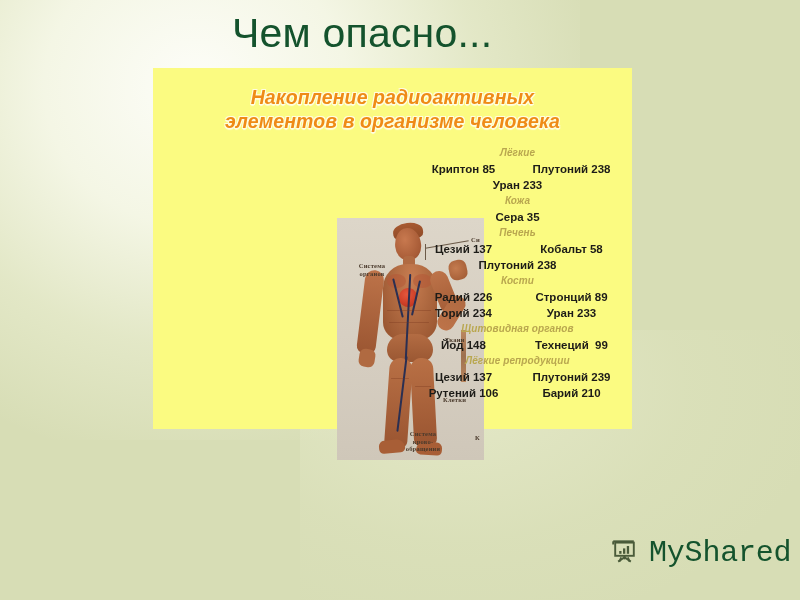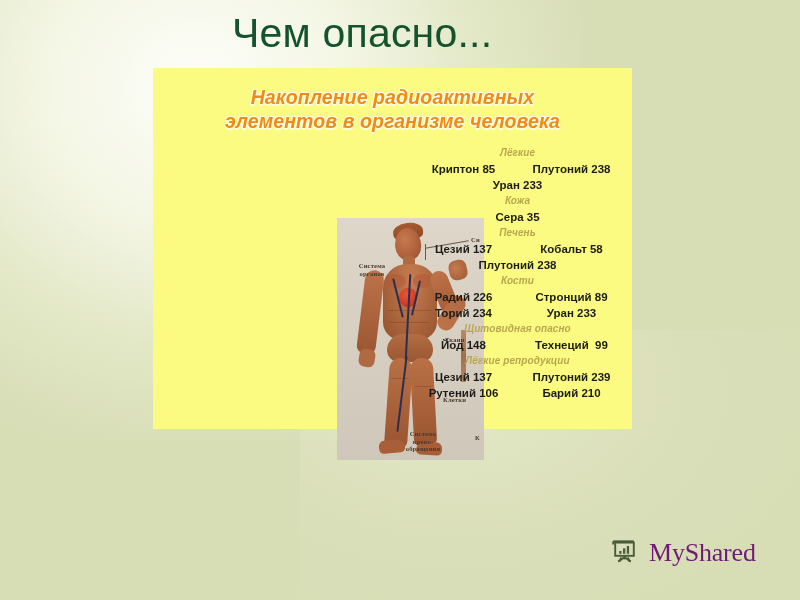--- a/index.html
+++ b/index.html
@@ -280,24 +280,24 @@
   
   .myshared {
     position: absolute;
     left: 610px;
     top: 536px;
     display: flex;
     align-items: center;
     gap: 9px;
   }
   .myshared-text {
-    font-size: 26px;
+    font-size: 30px;
     line-height: 28px;
-    color: #701a75;
-    font-family: Liberation Serif, serif;
+    color: #14532d;
+    font-family: Liberation Mono, monospace;
     letter-spacing: -0.2px;
   }
 </style>
 </head>
 <body>
 
 <div id="slide">
 
   <div class="bg-wash"></div>
   <div class="bg-wash2"></div>
@@ -380,21 +380,21 @@
         </div>
         <div class="group-title">Кости</div>
         <div class="group-row two">
           <span class="cell">Радий 226</span>
           <span class="cell">Стронций 89</span>
         </div>
         <div class="group-row two">
           <span class="cell">Торий 234</span>
           <span class="cell">Уран 233</span>
         </div>
-        <div class="group-title">Щитовидная опасно</div>
+        <div class="group-title">Щитовидная органов</div>
         <div class="group-row two">
           <span class="cell">Йод 148</span>
           <span class="cell">Технеций  99</span>
         </div>
         <div class="group-title">Лёгкие репродукции</div>
         <div class="group-row two">
           <span class="cell">Цезий 137</span>
           <span class="cell">Плутоний 239</span>
         </div>
         <div class="group-row two">

